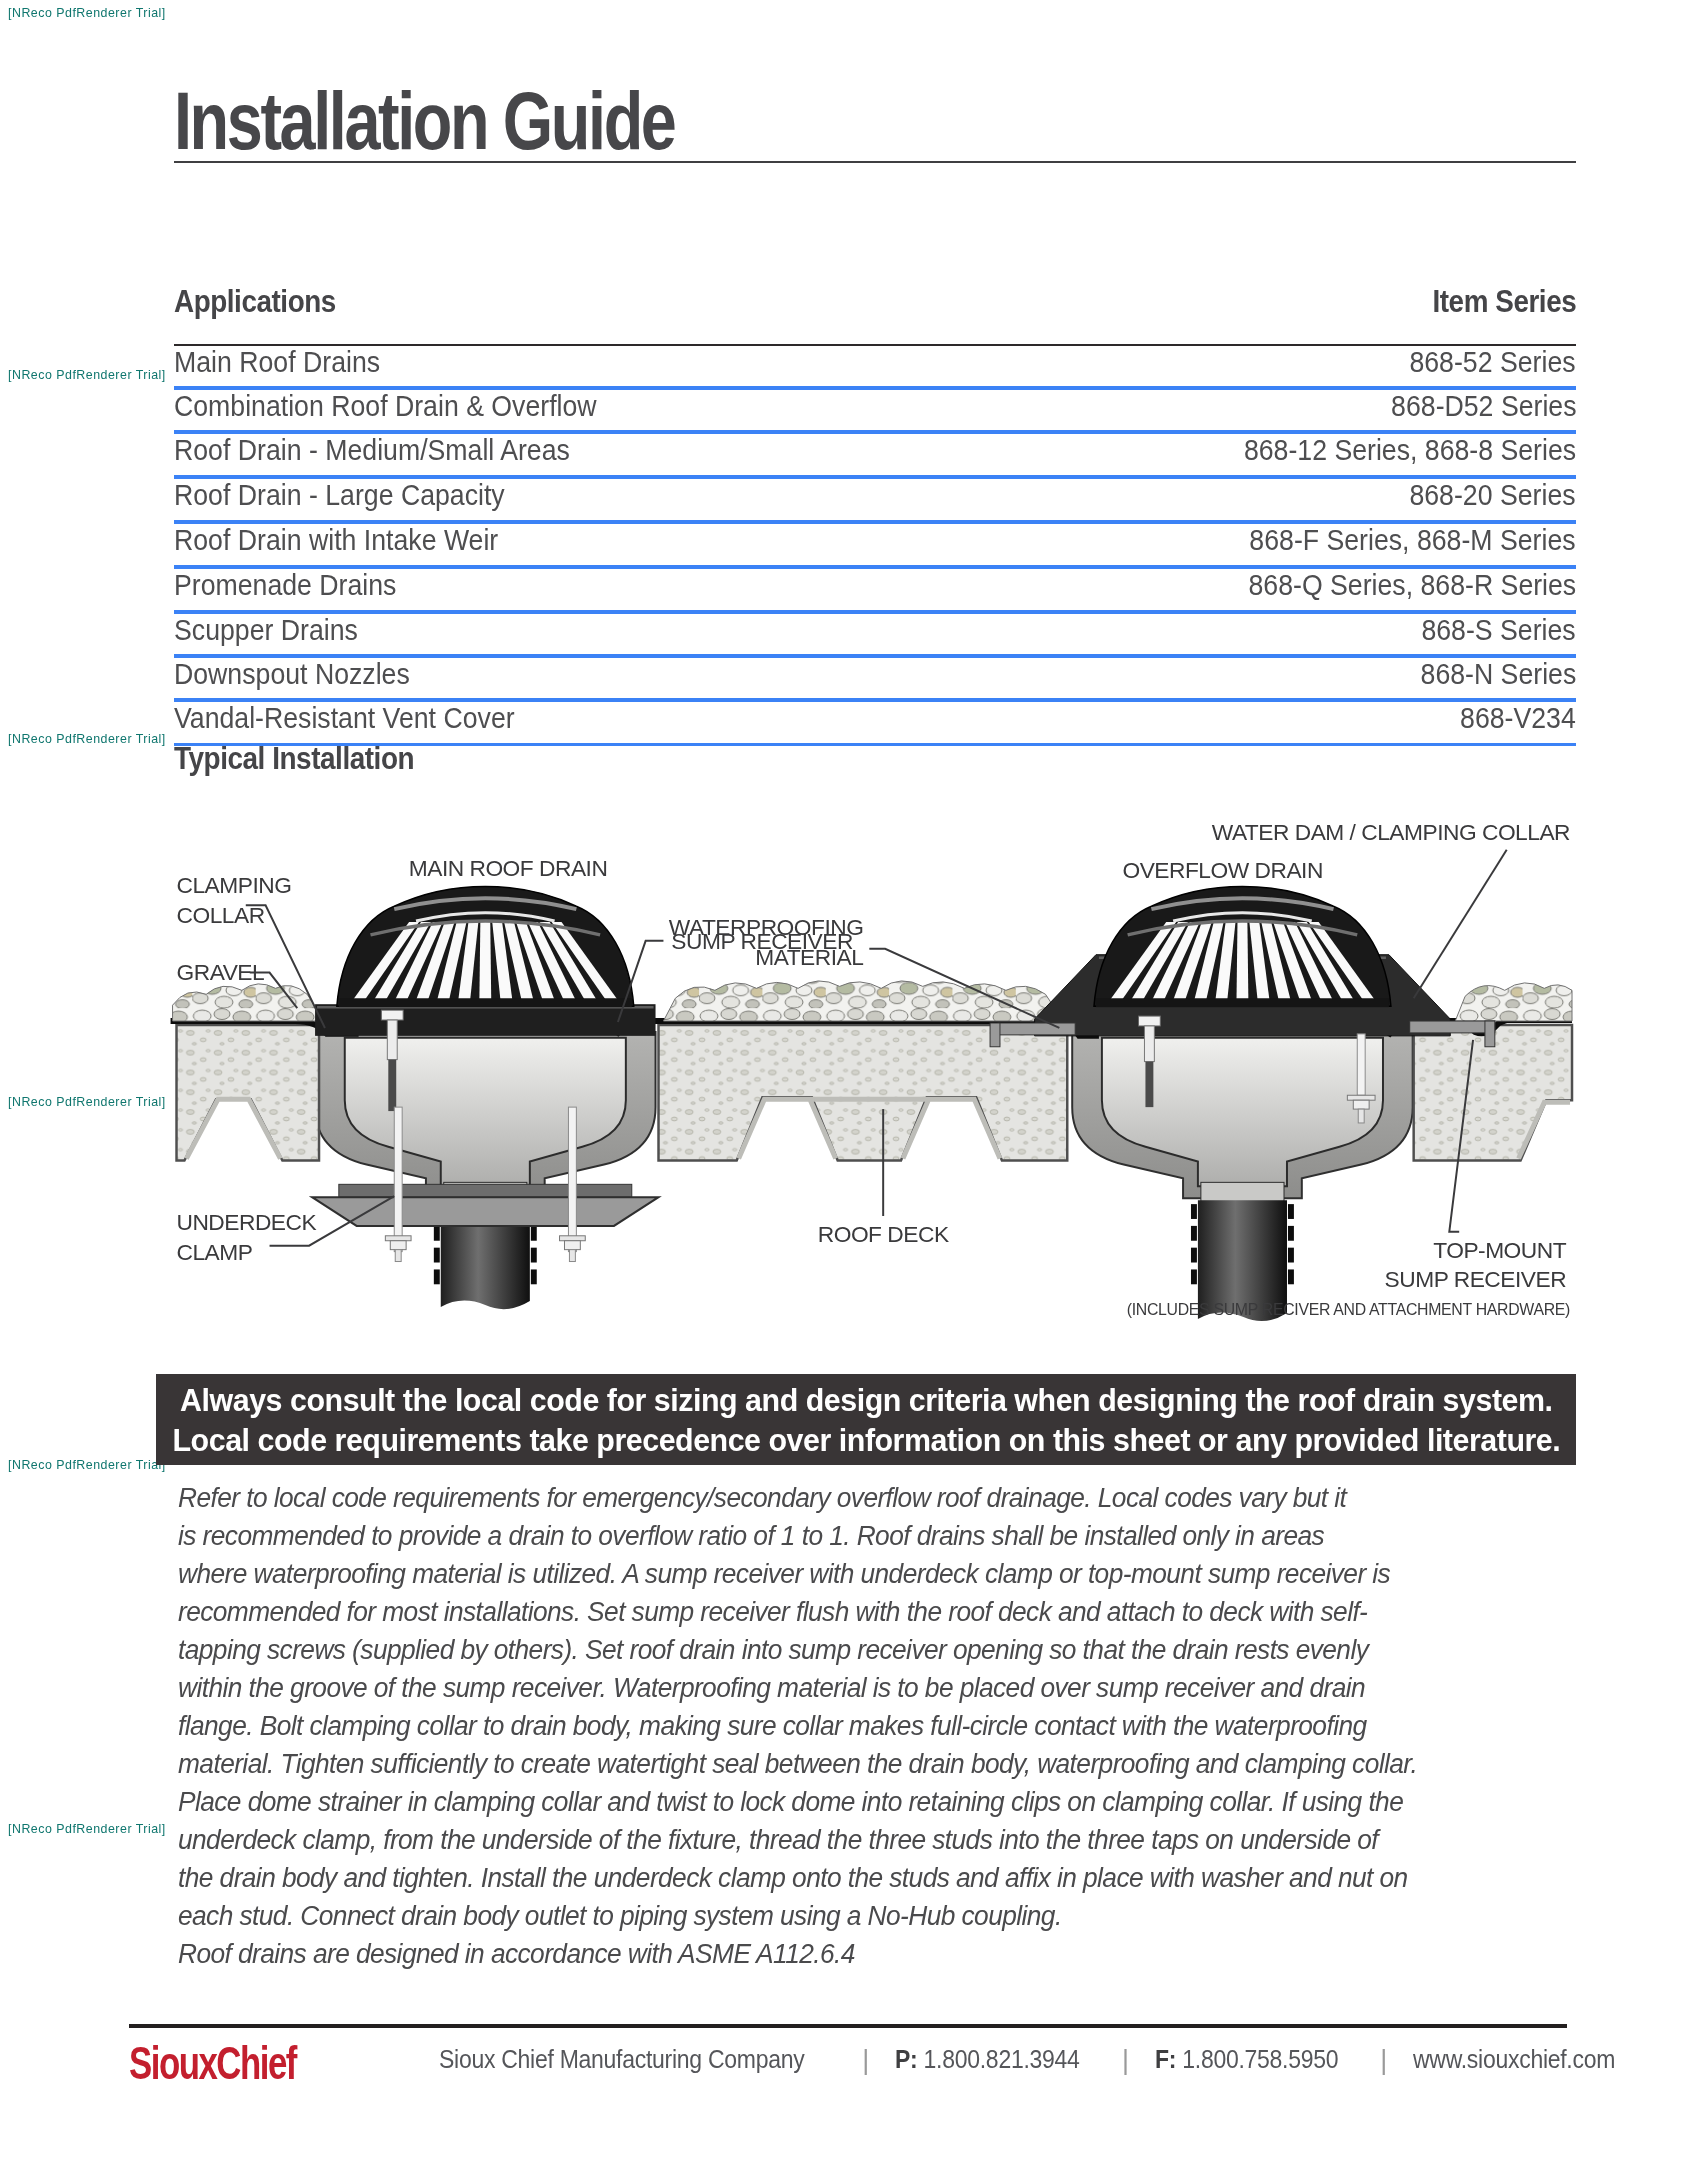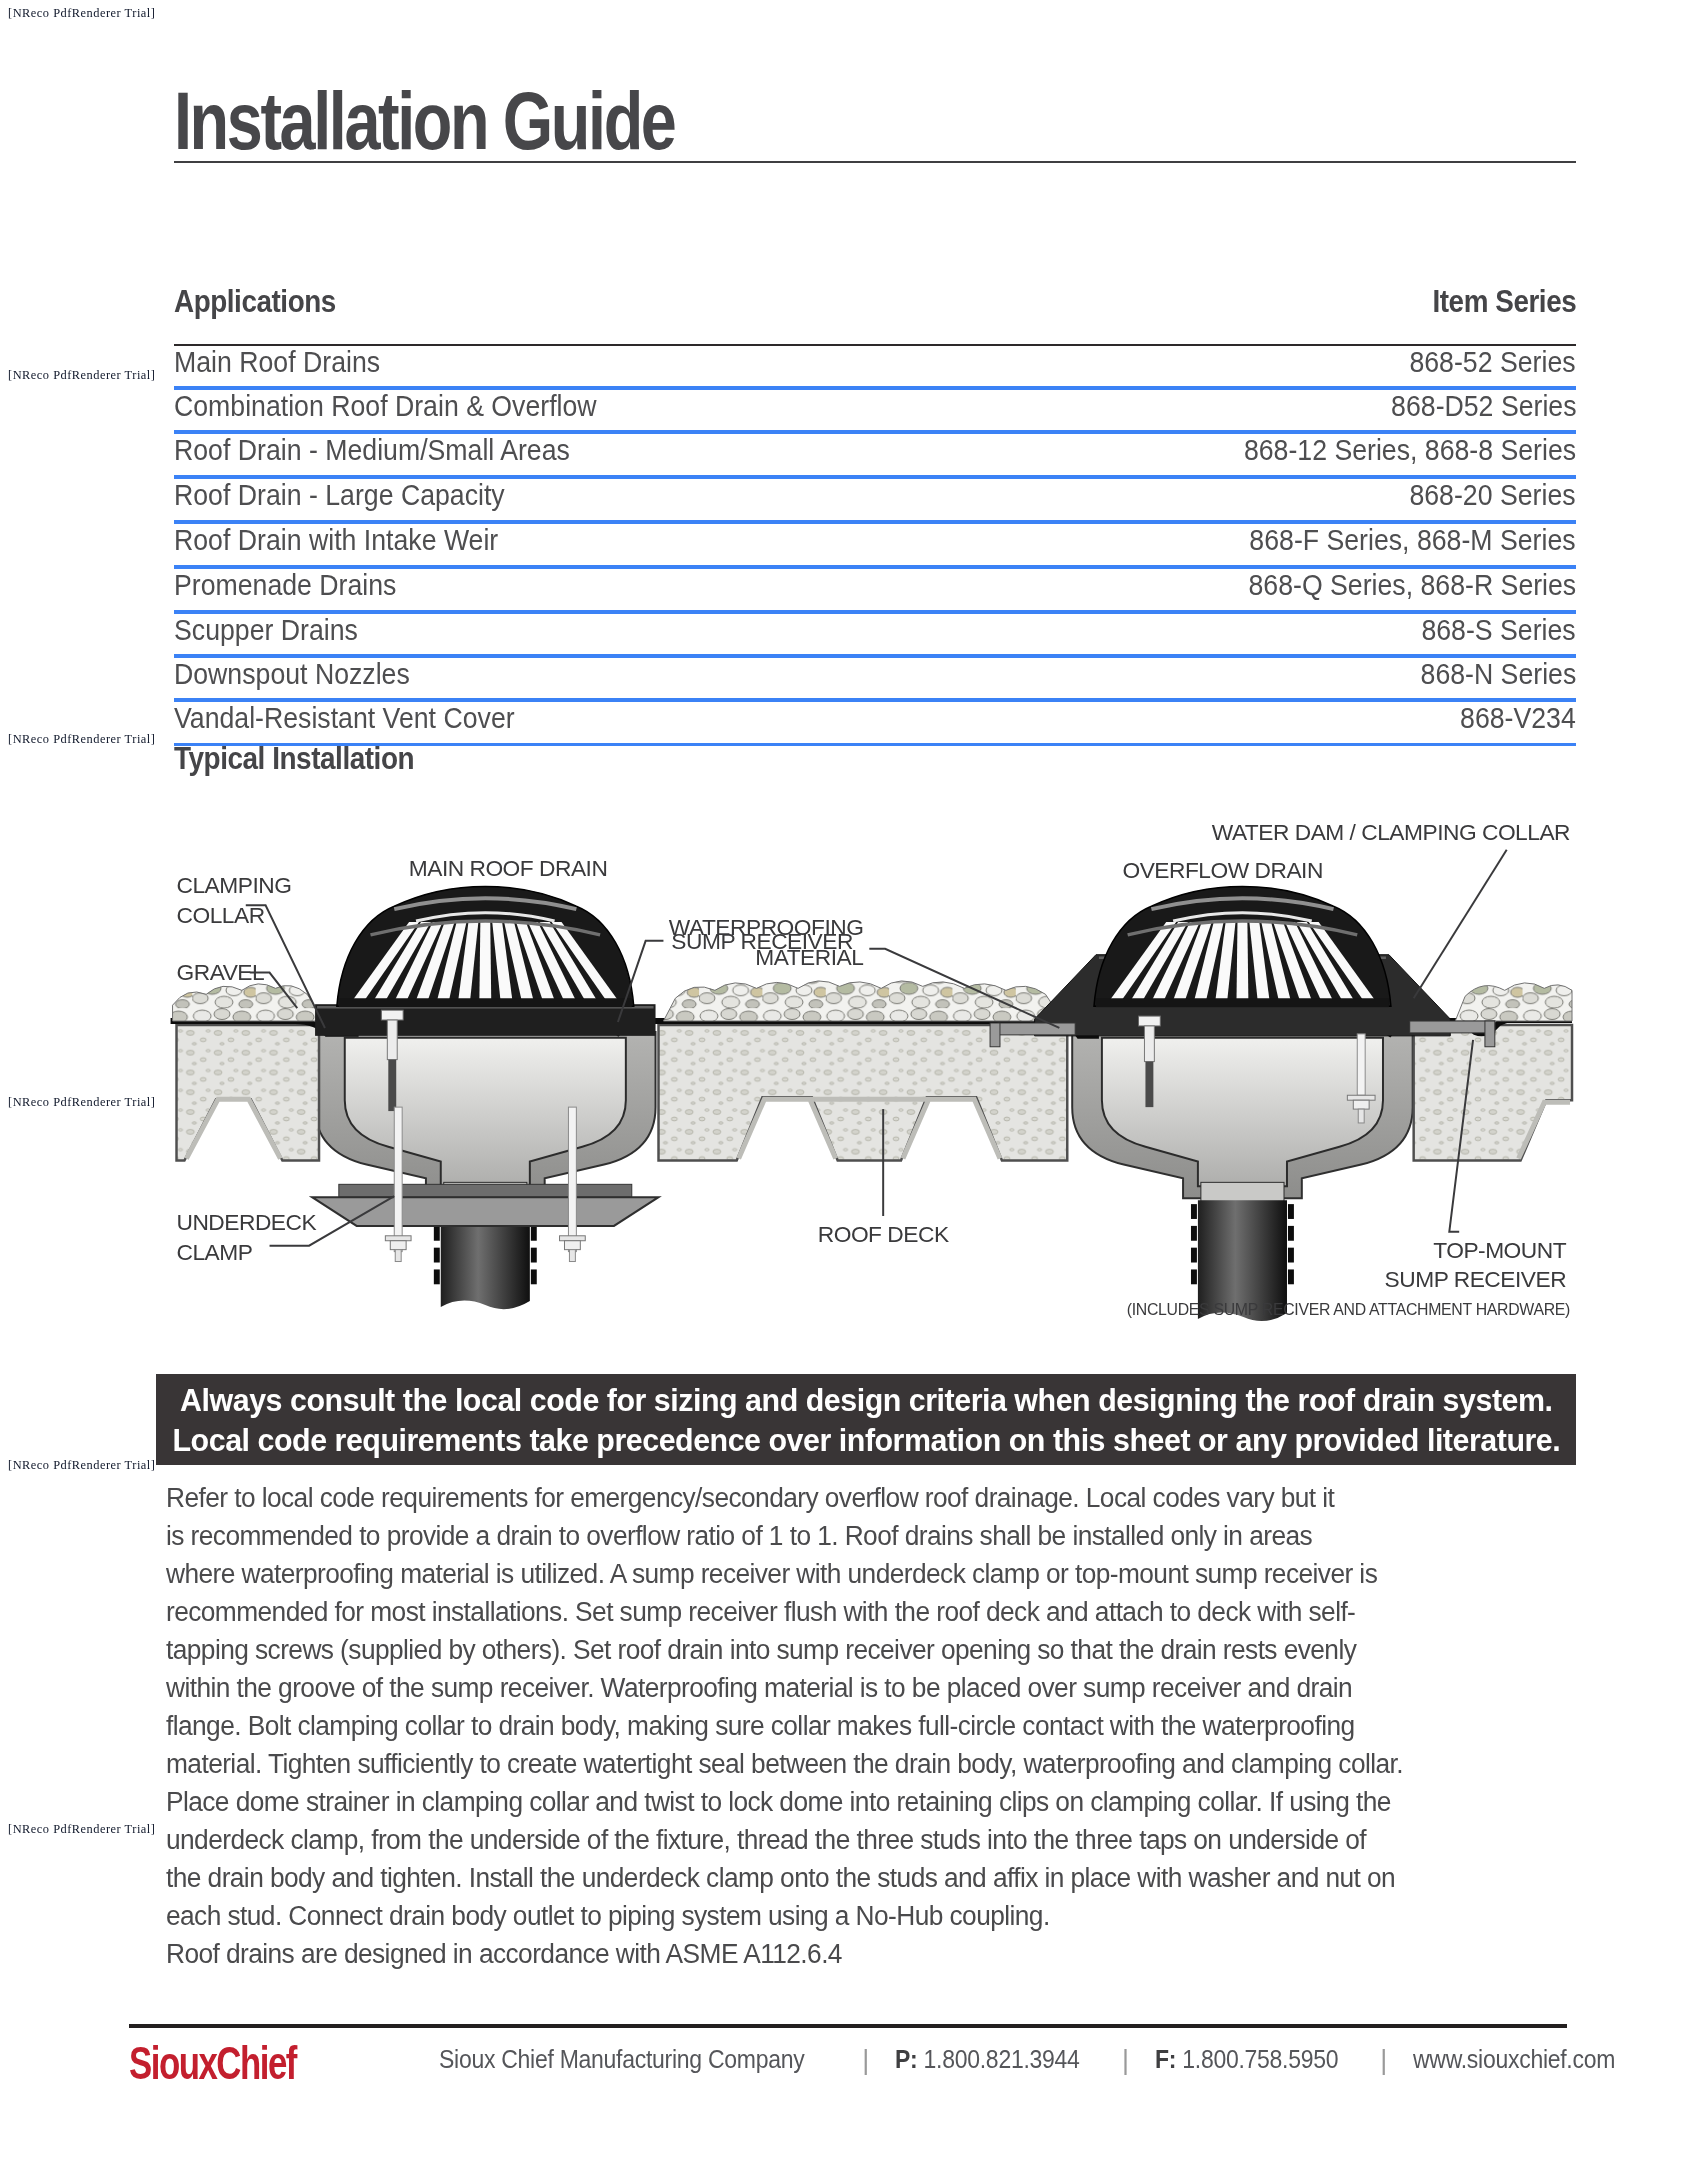--- a/index.html
+++ b/index.html
@@ -1,20 +1,20 @@
 <!DOCTYPE html>
 <html><head>
 <meta charset="utf-8">
 <style>
   html,body{margin:0;padding:0;background:#fff;}
   body{font-family:"Liberation Sans",sans-serif;color:#4a4a4c;}
   .page{position:relative;width:1683px;height:2178px;background:#fff;overflow:hidden;}
 
-  .watermark{position:absolute;left:8px;font-family:Liberation Serif, serif;
-    font-size:12.4px;color:#0f172a;letter-spacing:0.5px;white-space:nowrap;}
+  .watermark{position:absolute;left:8px;font-family:Liberation Sans, sans-serif;
+    font-size:12.4px;color:#0f766e;letter-spacing:0.5px;white-space:nowrap;}
 
   .title{position:absolute;left:174px;top:81px;font-size:81px;font-weight:bold;
     color:#47474a;letter-spacing:-3px;white-space:nowrap;transform:scaleX(.8);
     transform-origin:0 0;line-height:1;}
   .title-rule{position:absolute;left:174px;top:161px;width:1402px;height:2px;background:#3f3f41;}
   .subtitle-row{position:absolute;left:174px;top:176px;display:flex;align-items:center;}
   .chevrons{width:46px;height:34px;margin-right:8px;flex:none;}
   .subtitle{font-size:42px;font-weight:bold;color:#57575a;letter-spacing:-1px;
     white-space:nowrap;transform:scaleX(.88);transform-origin:0 50%;line-height:34px;}
 
@@ -38,21 +38,21 @@
   .diagram{position:absolute;left:129px;top:810px;width:1445px;height:522px;}
   .diagram text{font-family:"Liberation Sans",sans-serif;fill:#3a3a3c;font-size:23px;
     letter-spacing:-.5px;font-weight:500;}
   .diagram text.small{font-size:16px;letter-spacing:-.3px;}
 
   .notice{position:absolute;left:156px;top:1374px;width:1420px;height:91px;background:#393536;
     display:flex;flex-direction:column;justify-content:center;align-items:center;text-align:center;}
   .notice div{color:#ffffff;font-size:32px;font-weight:bold;letter-spacing:-0.5px;
     white-space:nowrap;line-height:40px;transform:scaleX(.95);transform-origin:50% 50%;}
 
-  .bodycopy{position:absolute;left:166px;top:1479px;width:1410px;}
+  .bodycopy{position:absolute;left:178px;top:1479px;width:1410px;font-style:italic;}
   .bodycopy div{font-size:27px;color:#4a4a4c;letter-spacing:-0.6px;line-height:38px;
     white-space:nowrap;transform:scaleX(.975);transform-origin:0 50%;}
 
   .footer-rule{position:absolute;left:129px;top:2024px;width:1438px;height:4px;background:#231f20;}
   .logo{position:absolute;left:129px;top:2035px;font-size:47px;font-weight:bold;color:#c31f2e;
     letter-spacing:-2px;white-space:nowrap;transform:scaleX(.74);transform-origin:0 0;}
   .footer-info{position:absolute;left:439px;top:2045px;display:flex;gap:26px;}
   .footer-info .item{font-size:25px;color:#55565a;letter-spacing:-0.3px;white-space:nowrap;
     transform:scaleX(.92);transform-origin:0 50%;}
   .footer-info .blbl{font-weight:bold;color:#3f3f41;}

